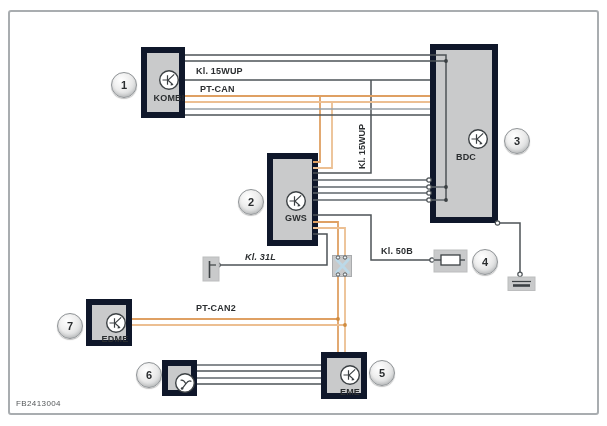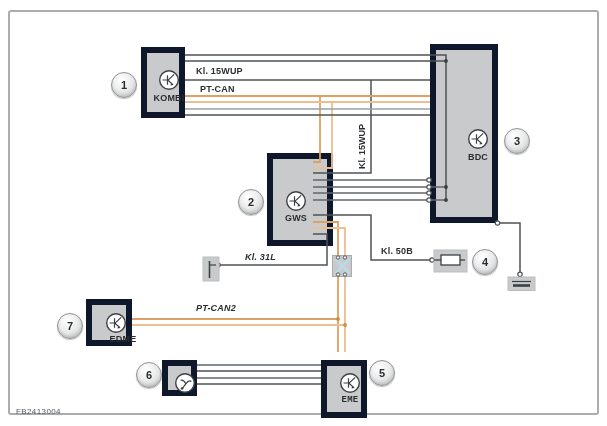--- a/index.html
+++ b/index.html
@@ -33,67 +33,67 @@
     display:flex;align-items:center;justify-content:center;
     font-size:11px;font-weight:bold;color:#2a2d2f;
   }
   .vlabel{
     position:absolute;left:327px;top:141px;width:70px;height:11px;
     transform:rotate(-90deg);text-align:center;z-index:4;
     font-size:9px;font-weight:bold;color:#2b2e30;white-space:nowrap;
   }
   .fig-code{
     position:absolute;left:16px;top:399px;font-size:8px;color:#55585a;
-    z-index:4;letter-spacing:.4px;margin-top:8px;
+    z-index:4;letter-spacing:.4px;
   }
   svg{display:block;}
   .wires{z-index:3;pointer-events:none;}
 </style>
 </head>
 <body>
 
 <div class="frame"></div>
 
 <div class="ecu-box" style="left:141px;top:47px;width:44px;height:71px;">
   <svg class="ecu-icon" style="left:11px;top:16px;" viewBox="0 0 22 22">
     <circle cx="11" cy="11" r="9.3" fill="#ffffff" stroke="#3c4144" stroke-width="1.4"></circle>
     <path d="M4.5 11 H9.5 M9.5 6.2 V15.8 M9.5 11.6 L16.2 5.4 M9.5 10.8 L14.8 15.6" stroke="#3c4144" stroke-width="1.2" fill="none"></path>
     <path d="M13.2 13.6 L15.6 15.9 L12.6 16.4 Z" fill="#3c4144"></path>
   </svg>
   <div class="ecu-label" style="left:0;top:40px;width:44px;">KOMBI</div>
 </div>
 
-<div class="ecu-box" style="left:267px;top:153px;width:66px;height:93px;">
+<div class="ecu-box" style="left:267px;top:153px;width:51px;height:93px;">
   <svg class="ecu-icon" style="left:12px;top:31px;" viewBox="0 0 22 22">
     <circle cx="11" cy="11" r="9.3" fill="#ffffff" stroke="#3c4144" stroke-width="1.4"></circle>
     <path d="M4.5 11 H9.5 M9.5 6.2 V15.8 M9.5 11.6 L16.2 5.4 M9.5 10.8 L14.8 15.6" stroke="#3c4144" stroke-width="1.2" fill="none"></path>
     <path d="M13.2 13.6 L15.6 15.9 L12.6 16.4 Z" fill="#3c4144"></path>
   </svg>
   <div class="ecu-label" style="left:0;top:54px;width:46px;">GWS</div>
 </div>
 
 <div class="ecu-box" style="left:430px;top:44px;width:68px;height:179px;">
   <svg class="ecu-icon" style="left:31px;top:78px;" viewBox="0 0 22 22">
     <circle cx="11" cy="11" r="9.3" fill="#ffffff" stroke="#3c4144" stroke-width="1.4"></circle>
     <path d="M4.5 11 H9.5 M9.5 6.2 V15.8 M9.5 11.6 L16.2 5.4 M9.5 10.8 L14.8 15.6" stroke="#3c4144" stroke-width="1.2" fill="none"></path>
     <path d="M13.2 13.6 L15.6 15.9 L12.6 16.4 Z" fill="#3c4144"></path>
   </svg>
-  <div class="ecu-label" style="left:20px;top:102px;width:44px;text-align:center;">BDC</div>
+  <div class="ecu-label" style="left:8px;top:102px;width:44px;text-align:center;">BDC</div>
 </div>
 
 <div class="ecu-box" style="left:86px;top:299px;width:46px;height:47px;">
   <svg class="ecu-icon" style="left:13px;top:7px;" viewBox="0 0 22 22">
     <circle cx="11" cy="11" r="9.3" fill="#ffffff" stroke="#3c4144" stroke-width="1.4"></circle>
     <path d="M4.5 11 H9.5 M9.5 6.2 V15.8 M9.5 11.6 L16.2 5.4 M9.5 10.8 L14.8 15.6" stroke="#3c4144" stroke-width="1.2" fill="none"></path>
     <path d="M13.2 13.6 L15.6 15.9 L12.6 16.4 Z" fill="#3c4144"></path>
   </svg>
-  <div class="ecu-label" style="left:8px;top:29px;width:46px;">EDME</div>
-</div>
-
-<div class="ecu-box" style="left:321px;top:360px;width:46px;height:58px;font-family:Liberation Mono, monospace;">
+  <div class="ecu-label" style="left:0;top:29px;width:46px;">EDME</div>
+</div>
+
+<div class="ecu-box" style="left:321px;top:352px;width:46px;height:47px;">
   <svg class="ecu-icon" style="left:12px;top:6px;" viewBox="0 0 22 22">
     <circle cx="11" cy="11" r="9.3" fill="#ffffff" stroke="#3c4144" stroke-width="1.4"></circle>
     <path d="M4.5 11 H9.5 M9.5 6.2 V15.8 M9.5 11.6 L16.2 5.4 M9.5 10.8 L14.8 15.6" stroke="#3c4144" stroke-width="1.2" fill="none"></path>
     <path d="M13.2 13.6 L15.6 15.9 L12.6 16.4 Z" fill="#3c4144"></path>
   </svg>
   <div class="ecu-label" style="left:0;top:29px;width:46px;">EME</div>
 </div>
 
 <div class="ecu-box" style="left:162px;top:360px;width:35px;height:36px;">
   <svg class="ecu-icon" style="left:6px;top:6px;" viewBox="0 0 22 22">
@@ -180,21 +180,21 @@
     <path d="M209.5 261 V278" stroke="#3c4144" stroke-width="1.6" fill="none"></path>
     <path d="M210 265 H216" stroke="#3c4144" stroke-width="1.2" fill="none"></path>
   </g>
 </svg>
 
 <div class="wire-label" style="left:196px;top:66px;">Kl. 15WUP</div>
 <div class="wire-label" style="left:200px;top:84px;">PT-CAN</div>
 <div class="vlabel">Kl. 15WUP</div>
 <div class="wire-label" style="left:245px;top:252px;font-style:italic;">Kl. 31L</div>
 <div class="wire-label" style="left:381px;top:246px;">Kl. 50B</div>
-<div class="wire-label" style="left:196px;top:303px;font-style:italic;">PT-CAN2</div>
+<div class="wire-label" style="left:196px;top:303px;">PT-CAN2</div>
 <div class="fig-code">FB2413004</div>
 
 <div class="num-circle" style="left:111px;top:72px;">1</div>
 <div class="num-circle" style="left:238px;top:189px;">2</div>
 <div class="num-circle" style="left:504px;top:128px;">3</div>
 <div class="num-circle" style="left:472px;top:249px;">4</div>
 <div class="num-circle" style="left:369px;top:360px;">5</div>
 <div class="num-circle" style="left:136px;top:362px;">6</div>
 <div class="num-circle" style="left:57px;top:313px;">7</div>
 

